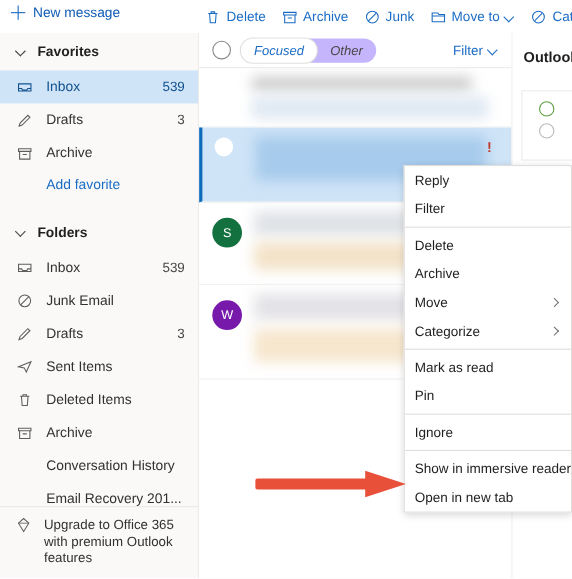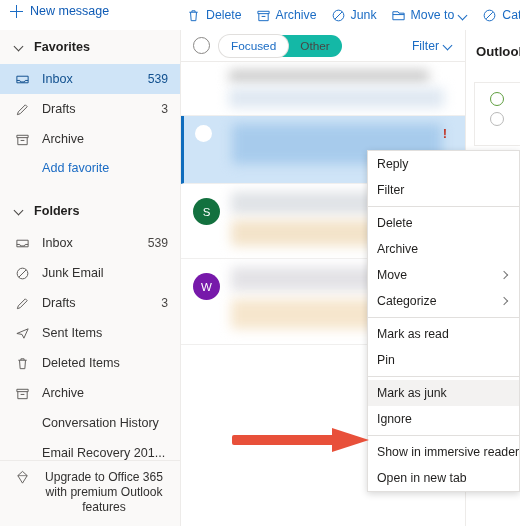--- a/index.html
+++ b/index.html
@@ -39,30 +39,30 @@
        color:#323130;cursor:pointer;}
   .nav .ic{width:17px;flex:0 0 17px;display:flex;align-items:center;justify-content:center;margin-right:11px;}
   .nav .lb{flex:1 1 auto;white-space:nowrap;overflow:hidden;text-overflow:ellipsis;}
   .nav .ct{font-size:12.2px;color:#484644;}
   .nav.sel{background:#cfe4f7;color:#11508f;}
   .nav.sel .lb{font-weight:normal;color:#11508f;}
   .nav.sel .ct{color:#11508f;}
   .nav.plain{padding-left:42px;}
   .addfav{padding-left:42px;height:28px;display:flex;align-items:center;font-size:12.6px;color:#1b6cc4;cursor:pointer;}
   .promo{position:absolute;left:0;bottom:0;width:180px;border-top:1px solid #edebe9;background:#faf9f8;
-         display:flex;gap:10px;padding:9px 12px 11px 14px;box-sizing:border-box;cursor:pointer;text-align:center;}
+         display:flex;gap:10px;padding:9px 12px 11px 14px;box-sizing:border-box;cursor:pointer;}
   .promo .ptx{font-size:12.1px;color:#323130;line-height:15px;}
 
   
   .list{position:absolute;left:181px;top:30px;width:284px;height:496px;background:#ffffff;
         border-right:1px solid #edebe9;overflow:hidden;}
   .listhdr{height:32px;display:flex;align-items:center;padding:0 12px 0 12px;background:#ffffff;
            border-bottom:1px solid #edebe9;box-sizing:border-box;}
   .selcircle{width:15px;height:15px;border-radius:50%;border:1.3px solid #8a8886;margin-right:9px;cursor:pointer;}
-  .pivot{display:flex;align-items:center;background:#14b8a6;border-radius:13px;height:22px;}
+  .pivot{display:flex;align-items:center;background:#c4b5fd;border-radius:13px;height:22px;font-style:italic;}
   .pv{font-size:11.8px;padding:0 12px;line-height:22px;border-radius:13px;color:#484644;cursor:pointer;}
   .pv.on{background:#ffffff;color:#1b6cc4;box-shadow:0 0 0 1px #e1dfdd;}
   .filter{margin-left:auto;display:flex;align-items:center;gap:5px;color:#1b6cc4;font-size:12.2px;cursor:pointer;}
 
   .row{position:relative;box-sizing:border-box;border-bottom:1px solid #f0efee;overflow:hidden;}
   .row .av{position:absolute;left:12px;top:14px;width:27px;height:27px;border-radius:50%;
            color:#fff;font-size:11.5px;display:flex;align-items:center;justify-content:center;}
   .blurbox{position:absolute;border-radius:3px;filter:blur(6px);}
   .row.selected{background:#cfe4f7;border-left:3px solid #0f6cbd;}
   .bang{position:absolute;right:18px;top:10px;color:#c0392b;font-size:13px;font-weight:bold;}
@@ -342,23 +342,20 @@
         <span class="sub"></span>
       </div>
       <div class="msep"></div>
       <div class="mi">
         <span>Mark as read</span>
       </div>
       <div class="mi">
         <span>Pin</span>
       </div>
       <div class="msep"></div>
-      <div class="mi hov">
-        <span>Mark as junk</span>
-      </div>
       <div class="mi">
         <span>Ignore</span>
       </div>
       <div class="msep"></div>
       <div class="mi">
         <span>Show in immersive reader</span>
       </div>
       <div class="mi">
         <span>Open in new tab</span>
       </div>

